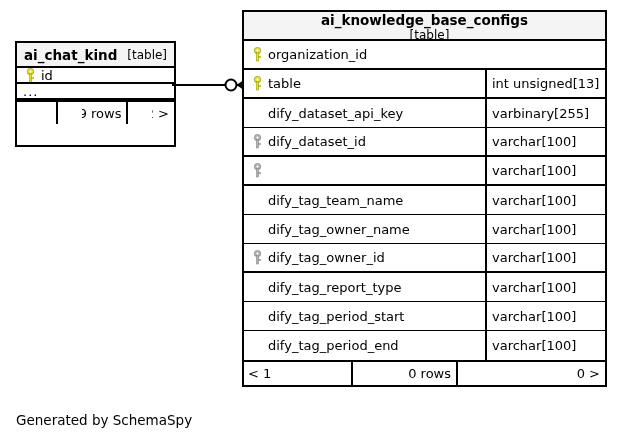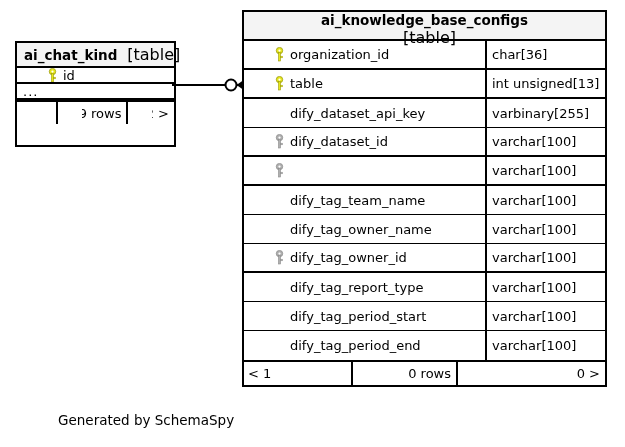--- a/index.html
+++ b/index.html
@@ -41,21 +41,21 @@
     justify-content: space-between;
     box-sizing: border-box;
     padding: 0 8px;
   }
   .tbl-title {
     font-weight: bold;
     font-size: 13.5px;
     white-space: nowrap;
   }
   .tbl-tag {
-    font-size: 16px;
+    font-size: 12px;
     white-space: nowrap;
     padding-left: 10px;
   }
 
   .tbl-row {
     display: flex;
     align-items: stretch;
     border-bottom: 1px solid #000000;
     box-sizing: border-box;
     background: #ffffff;
@@ -65,21 +65,21 @@
   }
   .tbl-row:last-of-type {
     border-bottom: none;
   }
 
   .col-name {
     flex: 1 1 auto;
     display: flex;
     align-items: center;
     box-sizing: border-box;
-    padding-left: 24px;
+    padding-left: 2px;
     font-size: 13px;
     white-space: nowrap;
     overflow: hidden;
   }
   .col-type {
     flex: 0 0 auto;
     display: flex;
     align-items: center;
     box-sizing: border-box;
     border-left: 2px solid #000000;
@@ -175,21 +175,20 @@
     height: 22px;
   }
 
   
   #caption {
     position: absolute;
     left: 16px;
     top: 412px;
     font-size: 13.5px;
     white-space: nowrap;
-    margin-left: 42px;
   }
 </style>
 </head>
 <body>
 
 <div id="diagram">
 
   <div class="er-table" id="table-left">
 
     <div class="tbl-header">
@@ -245,23 +244,20 @@
             <span class="key-slot">
               <svg class="key-icon" width="9" height="15" viewBox="0 0 9 15" aria-hidden="true">
                 <circle cx="4.5" cy="3.6" r="3.2" fill="#e8e81c" stroke="#9a9a10" stroke-width="0.8"></circle>
                 <circle cx="4.5" cy="3.6" r="1.1" fill="#ffffff"></circle>
                 <rect x="3.4" y="5.6" width="2.2" height="8.4" fill="#e8e81c" stroke="#9a9a10" stroke-width="0.6"></rect>
                 <rect x="5.6" y="9.2" width="2.0" height="1.6" fill="#e8e81c" stroke="#9a9a10" stroke-width="0.5"></rect>
               </svg>
             </span>
             <span>organization_id</span>
           </div>
-          <div class="col-type">
-            <span>char[36]</span>
-          </div>
         </div>
         <div class="tbl-row thick">
           <div class="col-name">
             <span class="key-slot">
               <svg class="key-icon" width="9" height="15" viewBox="0 0 9 15" aria-hidden="true">
                 <circle cx="4.5" cy="3.6" r="3.2" fill="#e8e81c" stroke="#9a9a10" stroke-width="0.8"></circle>
                 <circle cx="4.5" cy="3.6" r="1.1" fill="#ffffff"></circle>
                 <rect x="3.4" y="5.6" width="2.2" height="8.4" fill="#e8e81c" stroke="#9a9a10" stroke-width="0.6"></rect>
                 <rect x="5.6" y="9.2" width="2.0" height="1.6" fill="#e8e81c" stroke="#9a9a10" stroke-width="0.5"></rect>
               </svg>

